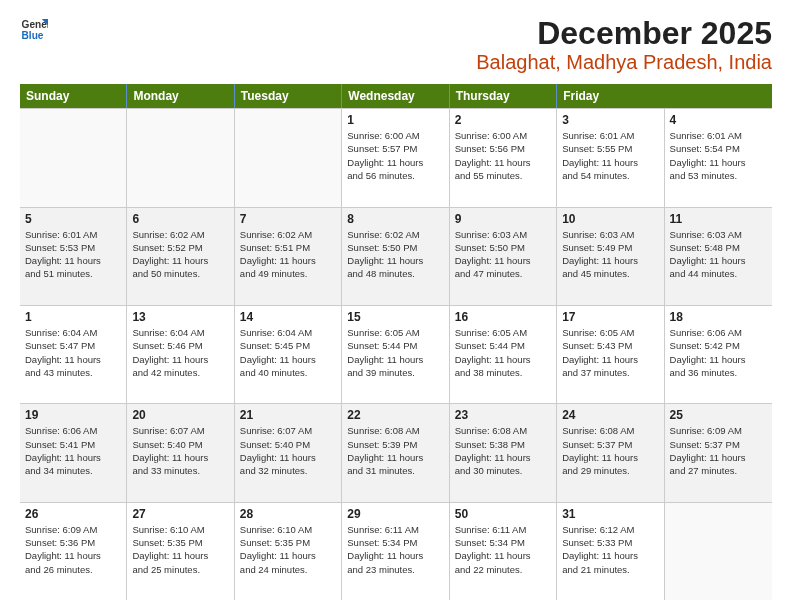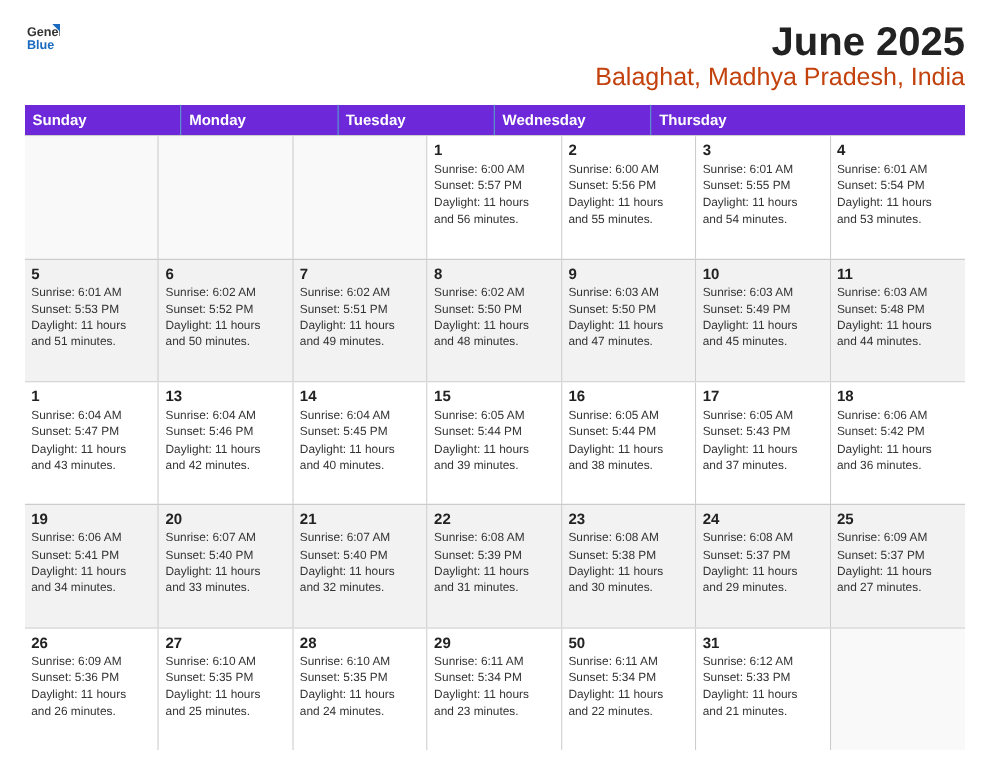--- a/index.html
+++ b/index.html
@@ -46,22 +46,22 @@
       font-size: 20px;
       color: #c2410c;
     }
     .calendar {
       flex: 1;
       display: flex;
       flex-direction: column;
     }
     .cal-header {
       display: grid;
-      grid-template-columns: repeat(6, 1fr);
-      background: #6d28d9;
+      grid-template-columns: repeat(7, 1fr);
+      background: #4d7c0f;
     }
     .cal-header-cell {
       color: #fff;
       font-weight: bold;
       font-size: 12px;
       padding: 5px 6px;
       border-right: 1px solid #5a90cc;
     }
     .cal-header-cell:last-child { border-right: none; }
     .cal-body {
@@ -105,32 +105,33 @@
 <div class="page">
   <div class="header">
     <div class="logo">
       <svg class="logo-icon" viewBox="0 0 36 36">
         <text x="2" y="16" font-size="13" font-weight="bold" fill="#333">General</text>
         <text x="2" y="30" font-size="13" font-weight="bold" fill="#1a6bbf">Blue</text>
         <polygon points="28,4 36,4 36,12" fill="#1a6bbf"></polygon>
       </svg>
     </div>
     <div class="title-block">
-      <div class="month-title">June 2025</div>
+      <div class="month-title">December 2025</div>
       <div class="location">Balaghat, Madhya Pradesh, India</div>
     </div>
   </div>
 
   <div class="calendar">
     <div class="cal-header">
       <div class="cal-header-cell">Sunday</div>
       <div class="cal-header-cell">Monday</div>
       <div class="cal-header-cell">Tuesday</div>
       <div class="cal-header-cell">Wednesday</div>
       <div class="cal-header-cell">Thursday</div>
+      <div class="cal-header-cell">Friday</div>
     </div>
     <div class="cal-body" id="cal-body">
     <div class="cal-row">
           <div class="cal-cell empty"></div>
           <div class="cal-cell empty"></div>
           <div class="cal-cell empty"></div>
           <div class="cal-cell">
             <div class="day-num">1</div>
             <div class="day-info" style="white-space: pre-line;">Sunrise: 6:00 AM
 Sunset: 5:57 PM

